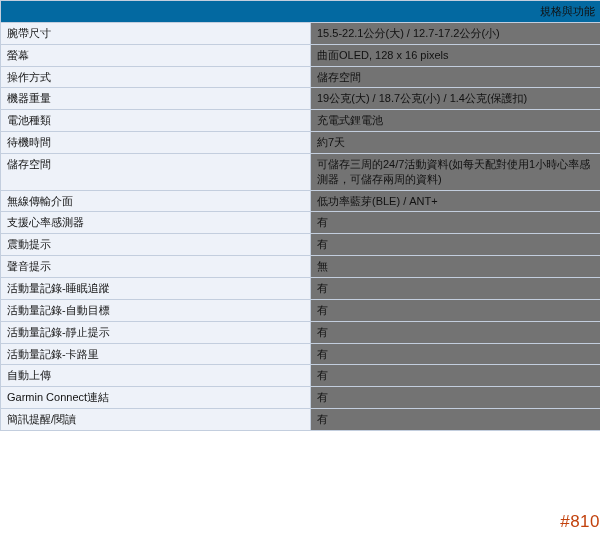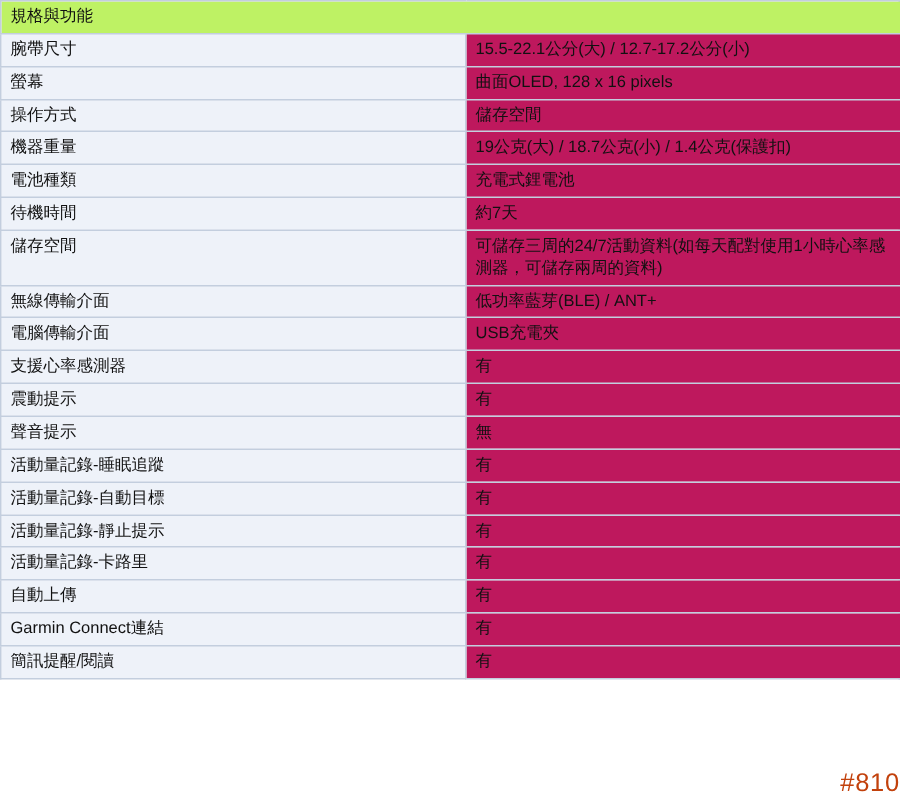--- a/index.html
+++ b/index.html
@@ -28,35 +28,36 @@
   table.spec td, table.spec th {
     border: 1px solid #c3cede;
     padding: 3px 5px 3px 6px;
     vertical-align: top;
     line-height: 1.35;
     font-weight: normal;
     font-size: 11px;
     color: #111;
   }
   .title-row td {
-    background: #bef264;
+    background: #0369a1;
     font-size: 13px;
     color: #1a1a1a;
     padding: 4px 6px 5px 6px;
     border-top: 1px solid #b9c6d8;
     border-bottom: 1px solid #b9c6d8;
+    text-align: right;
   }
   col.c-label { width: 310px; }
   col.c-value { width: 290px; }
   tr.row td.label {
     background: #eef2f9;
     color: #111;
   }
   tr.row td.value {
-    background: #be185d;
+    background: #737373;
   }
   .watermark {
     position: absolute;
     right: 0;
     bottom: 4px;
     font-size: 17px;
     color: #c2410c;
     letter-spacing: 0.5px;
   }
   .page {
@@ -106,24 +107,20 @@
         </tr>
         <tr class="row">
           <td class="label">儲存空間</td>
           <td class="value">可儲存三周的24/7活動資料(如每天配對使用1小時心率感測器，可儲存兩周的資料)</td>
         </tr>
         <tr class="row">
           <td class="label">無線傳輸介面</td>
           <td class="value">低功率藍芽(BLE) / ANT+</td>
         </tr>
         <tr class="row">
-          <td class="label">電腦傳輸介面</td>
-          <td class="value">USB充電夾</td>
-        </tr>
-        <tr class="row">
           <td class="label">支援心率感測器</td>
           <td class="value">有</td>
         </tr>
         <tr class="row">
           <td class="label">震動提示</td>
           <td class="value">有</td>
         </tr>
         <tr class="row">
           <td class="label">聲音提示</td>
           <td class="value">無</td>

